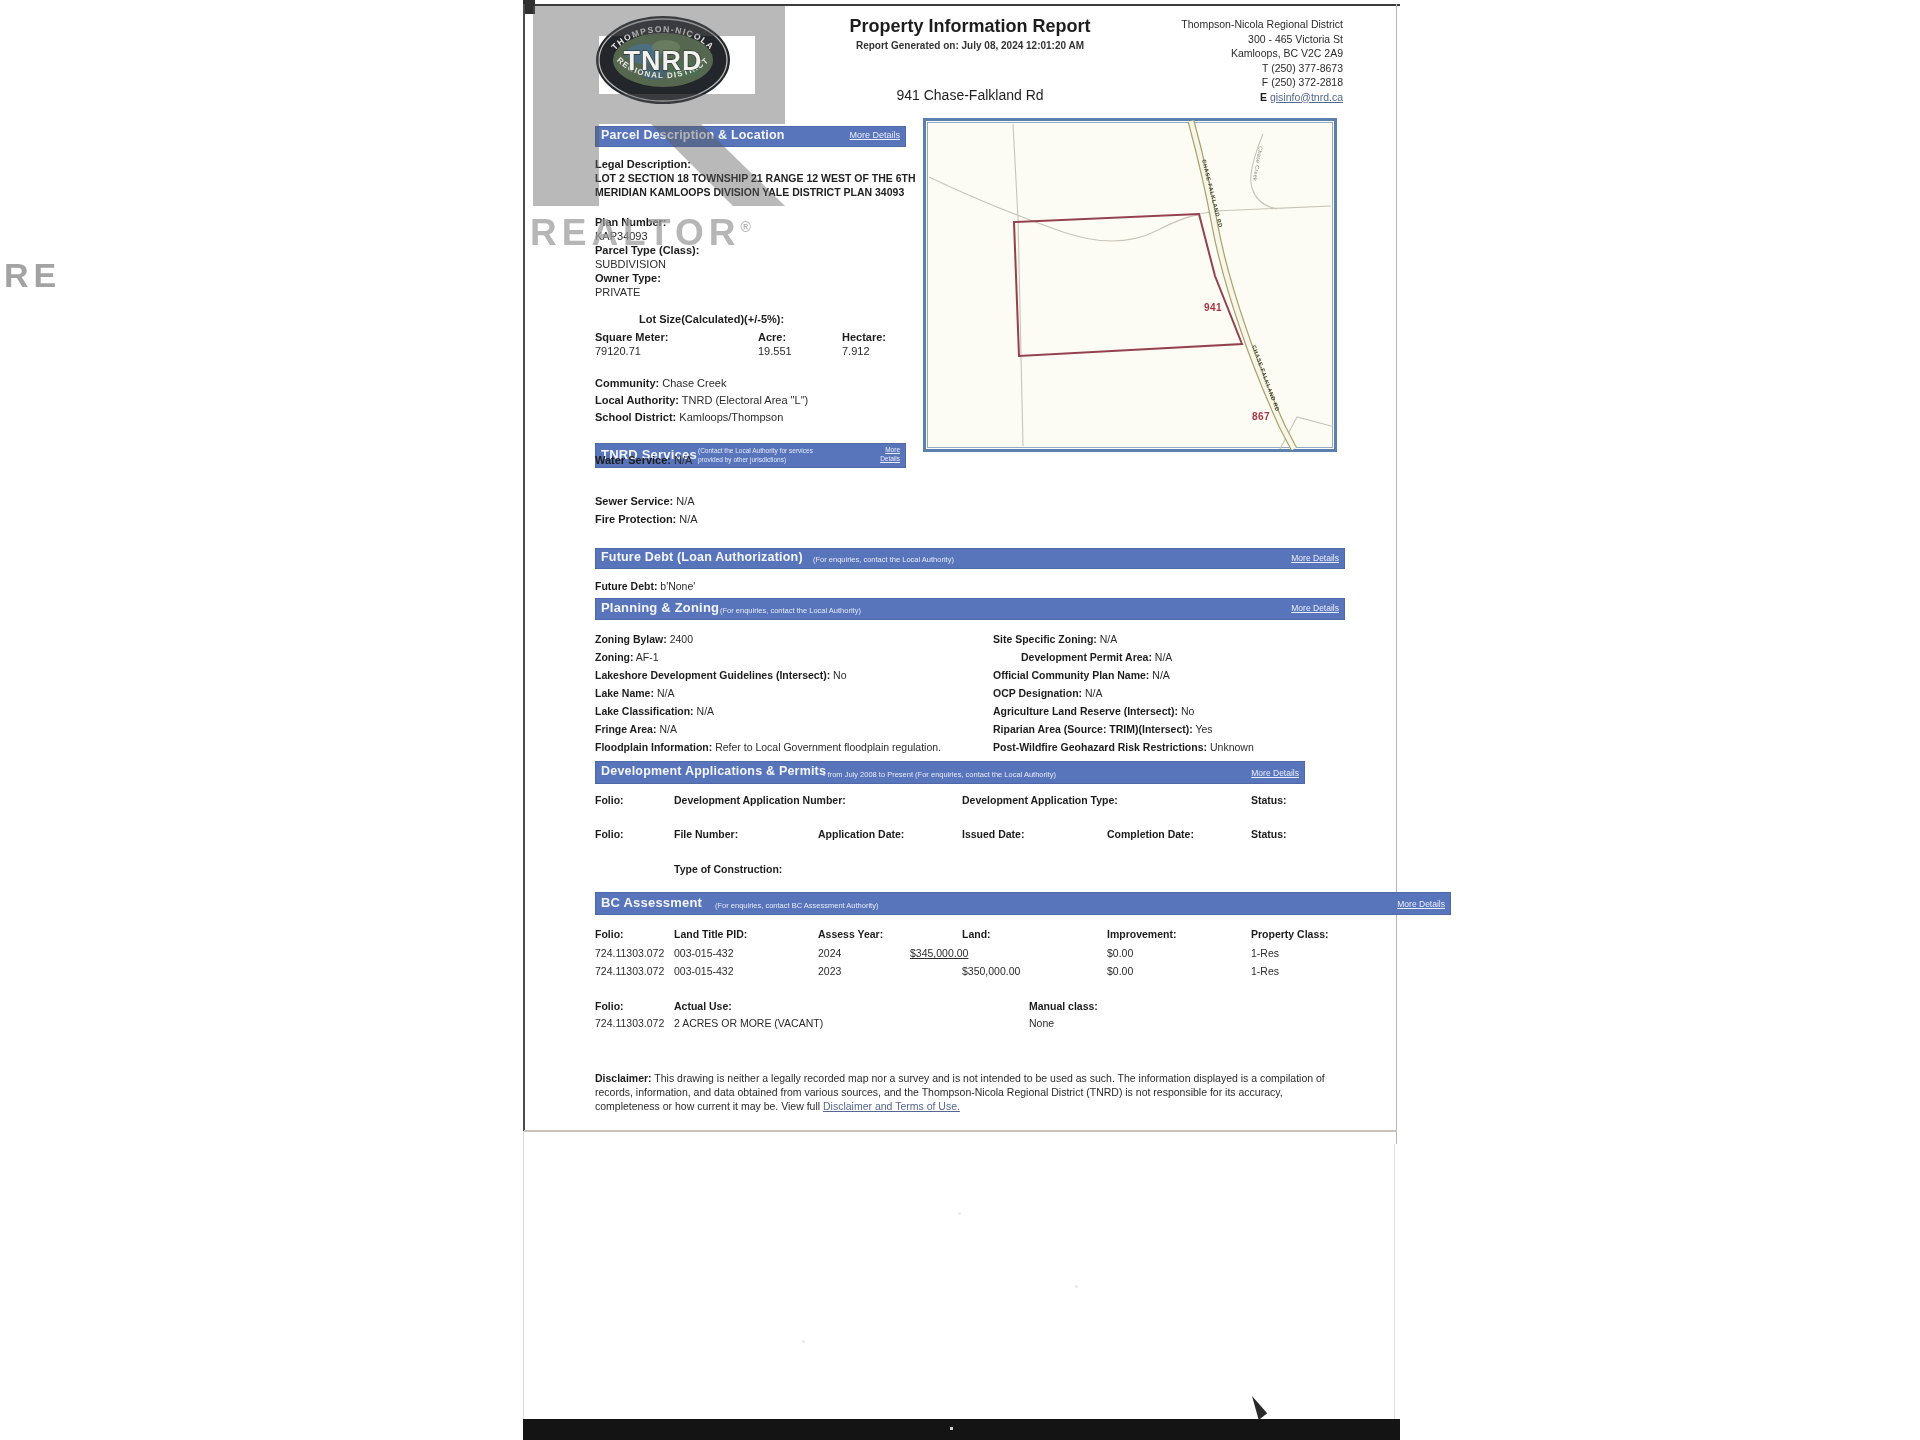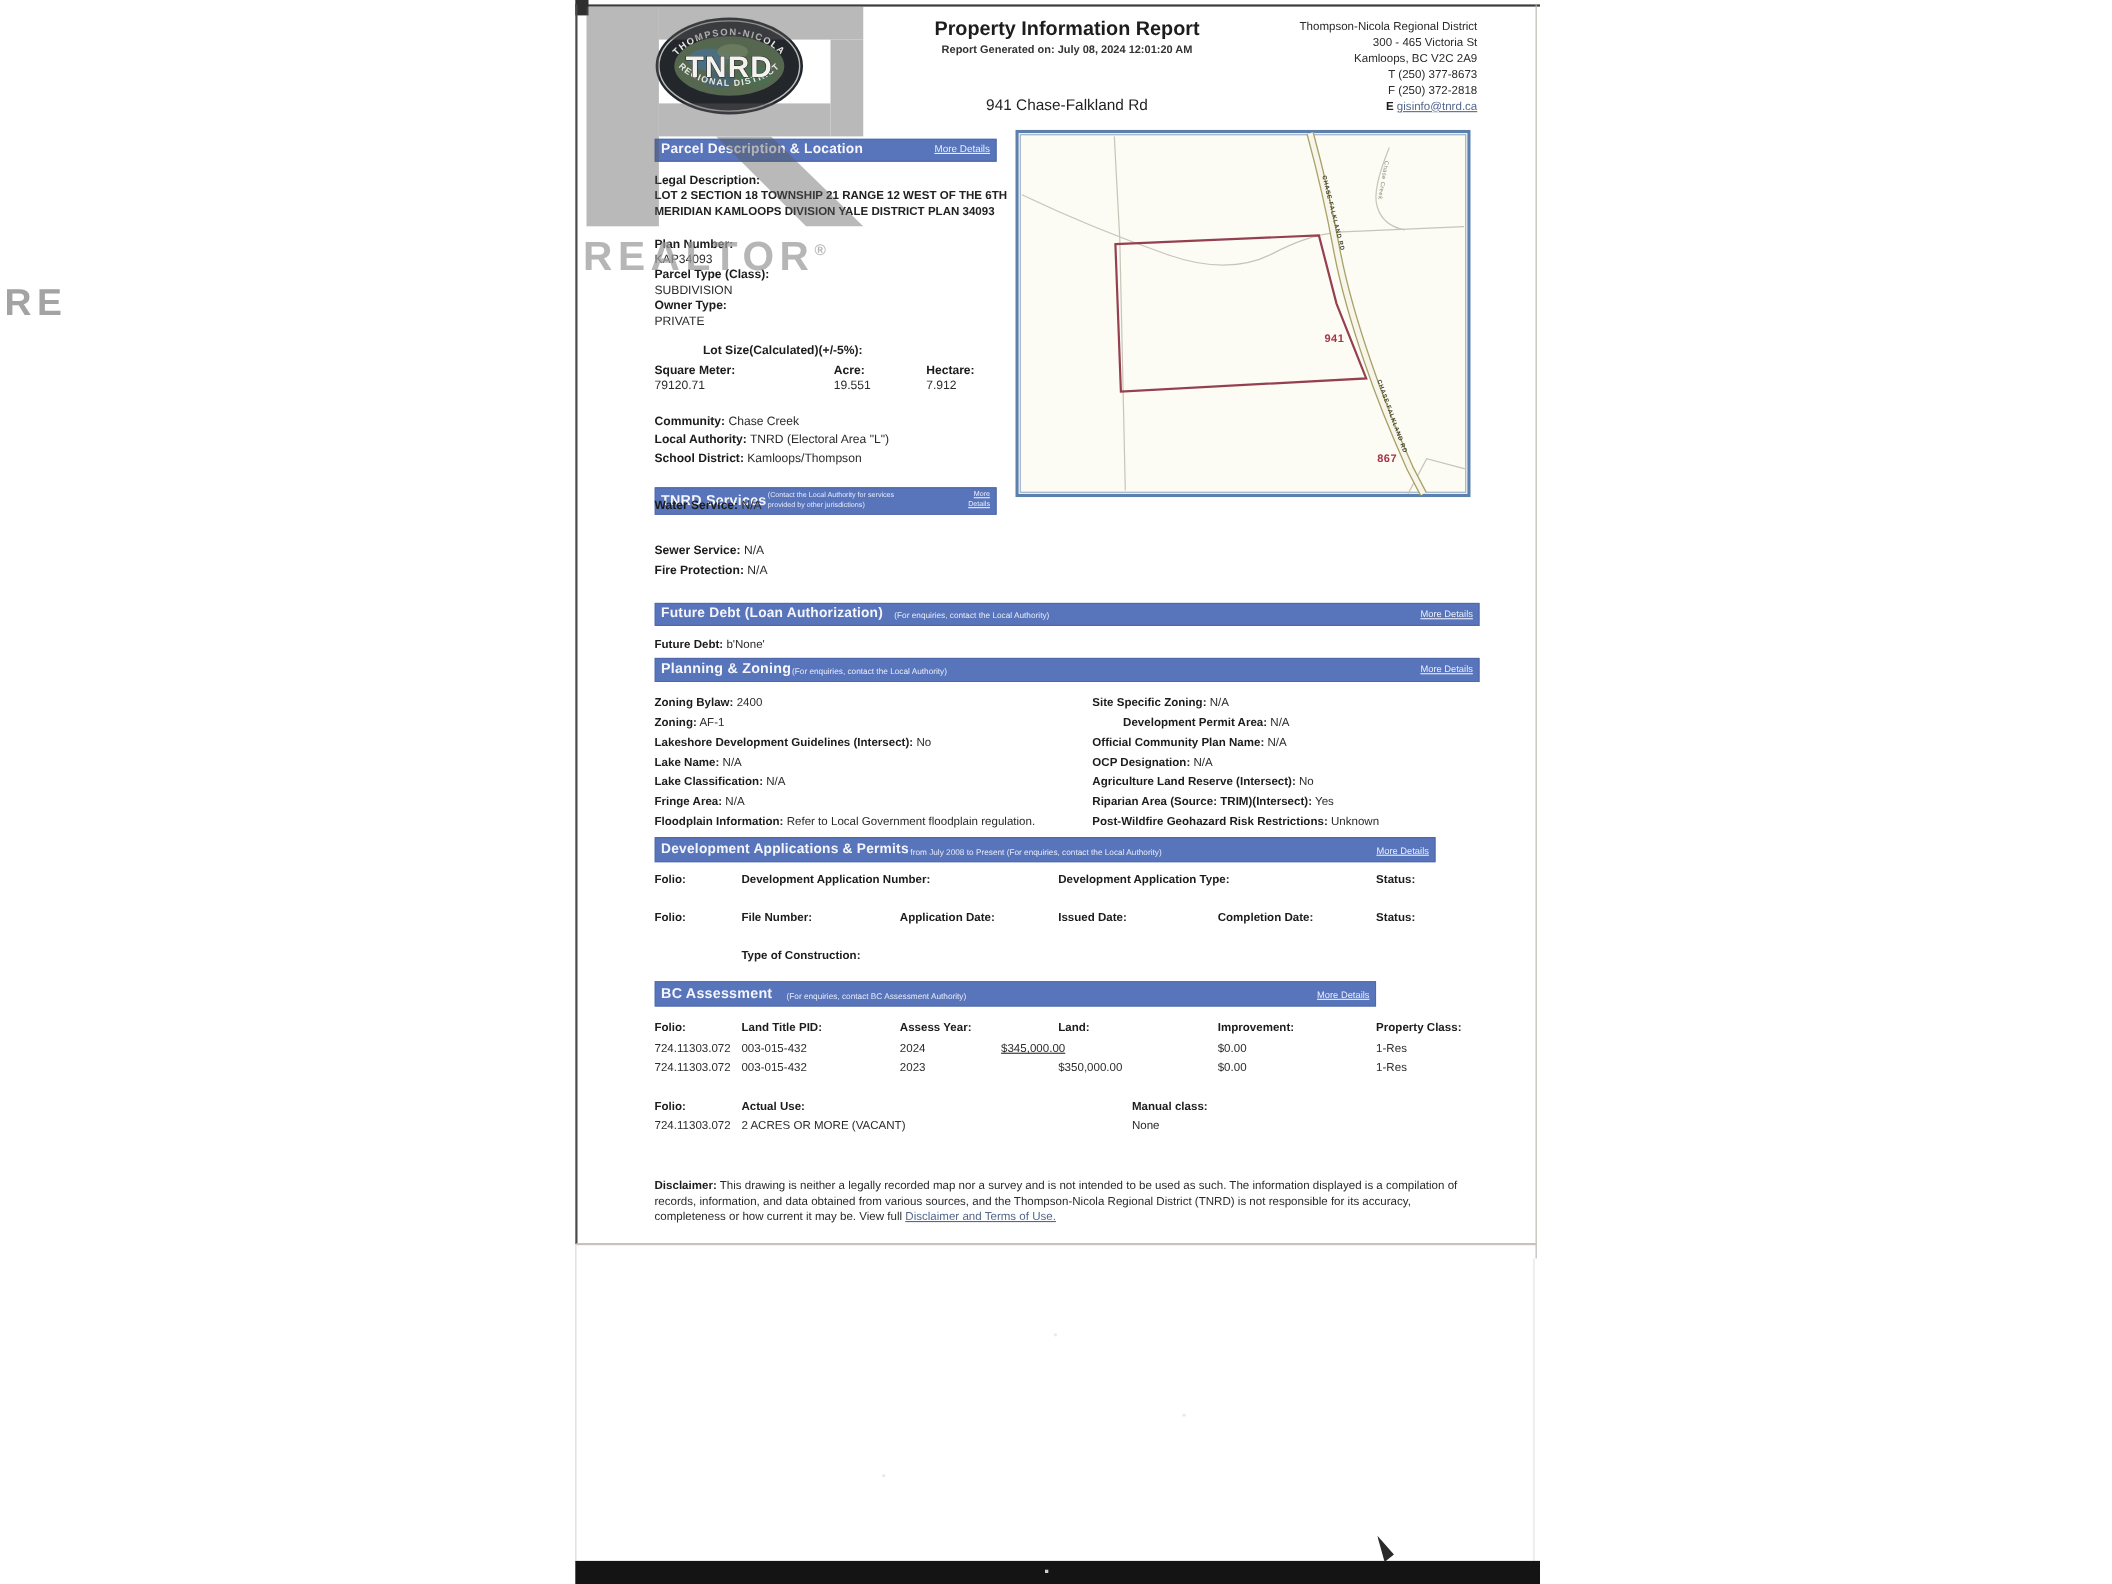--- a/index.html
+++ b/index.html
@@ -168,21 +168,21 @@
 <div class="t s10" style="left:962px;top:794px;"><b>Development Application Type:</b></div>
 <div class="t s10" style="left:1251px;top:794px;"><b>Status:</b></div>
 <div class="t s10" style="left:595px;top:828px;"><b>Folio:</b></div>
 <div class="t s10" style="left:674px;top:828px;"><b>File Number:</b></div>
 <div class="t s10" style="left:818px;top:828px;"><b>Application Date:</b></div>
 <div class="t s10" style="left:962px;top:828px;"><b>Issued Date:</b></div>
 <div class="t s10" style="left:1107px;top:828px;"><b>Completion Date:</b></div>
 <div class="t s10" style="left:1251px;top:828px;"><b>Status:</b></div>
 <div class="t s10" style="left:674px;top:863px;"><b>Type of Construction:</b></div>
 
-<div class="bar" style="left:595px;top:892px;width:636px;height:23px;padding-left:20px;">
+<div class="bar" style="left:595px;top:892px;width:856px;height:23px;">
   <span class="bar-title" style="top:3px;font-size:13px;">BC Assessment</span>
   <span class="bar-note" style="left:120px;top:9px;">(For enquiries, contact BC Assessment Authority)</span>
   <span class="bar-more" style="top:7px;">More Details</span>
 </div>
 <div class="t s10" style="left:595px;top:928px;"><b>Folio:</b></div>
 <div class="t s10" style="left:674px;top:928px;"><b>Land Title PID:</b></div>
 <div class="t s10" style="left:818px;top:928px;"><b>Assess Year:</b></div>
 <div class="t s10" style="left:962px;top:928px;"><b>Land:</b></div>
 <div class="t s10" style="left:1107px;top:928px;"><b>Improvement:</b></div>
 <div class="t s10" style="left:1251px;top:928px;"><b>Property Class:</b></div>

